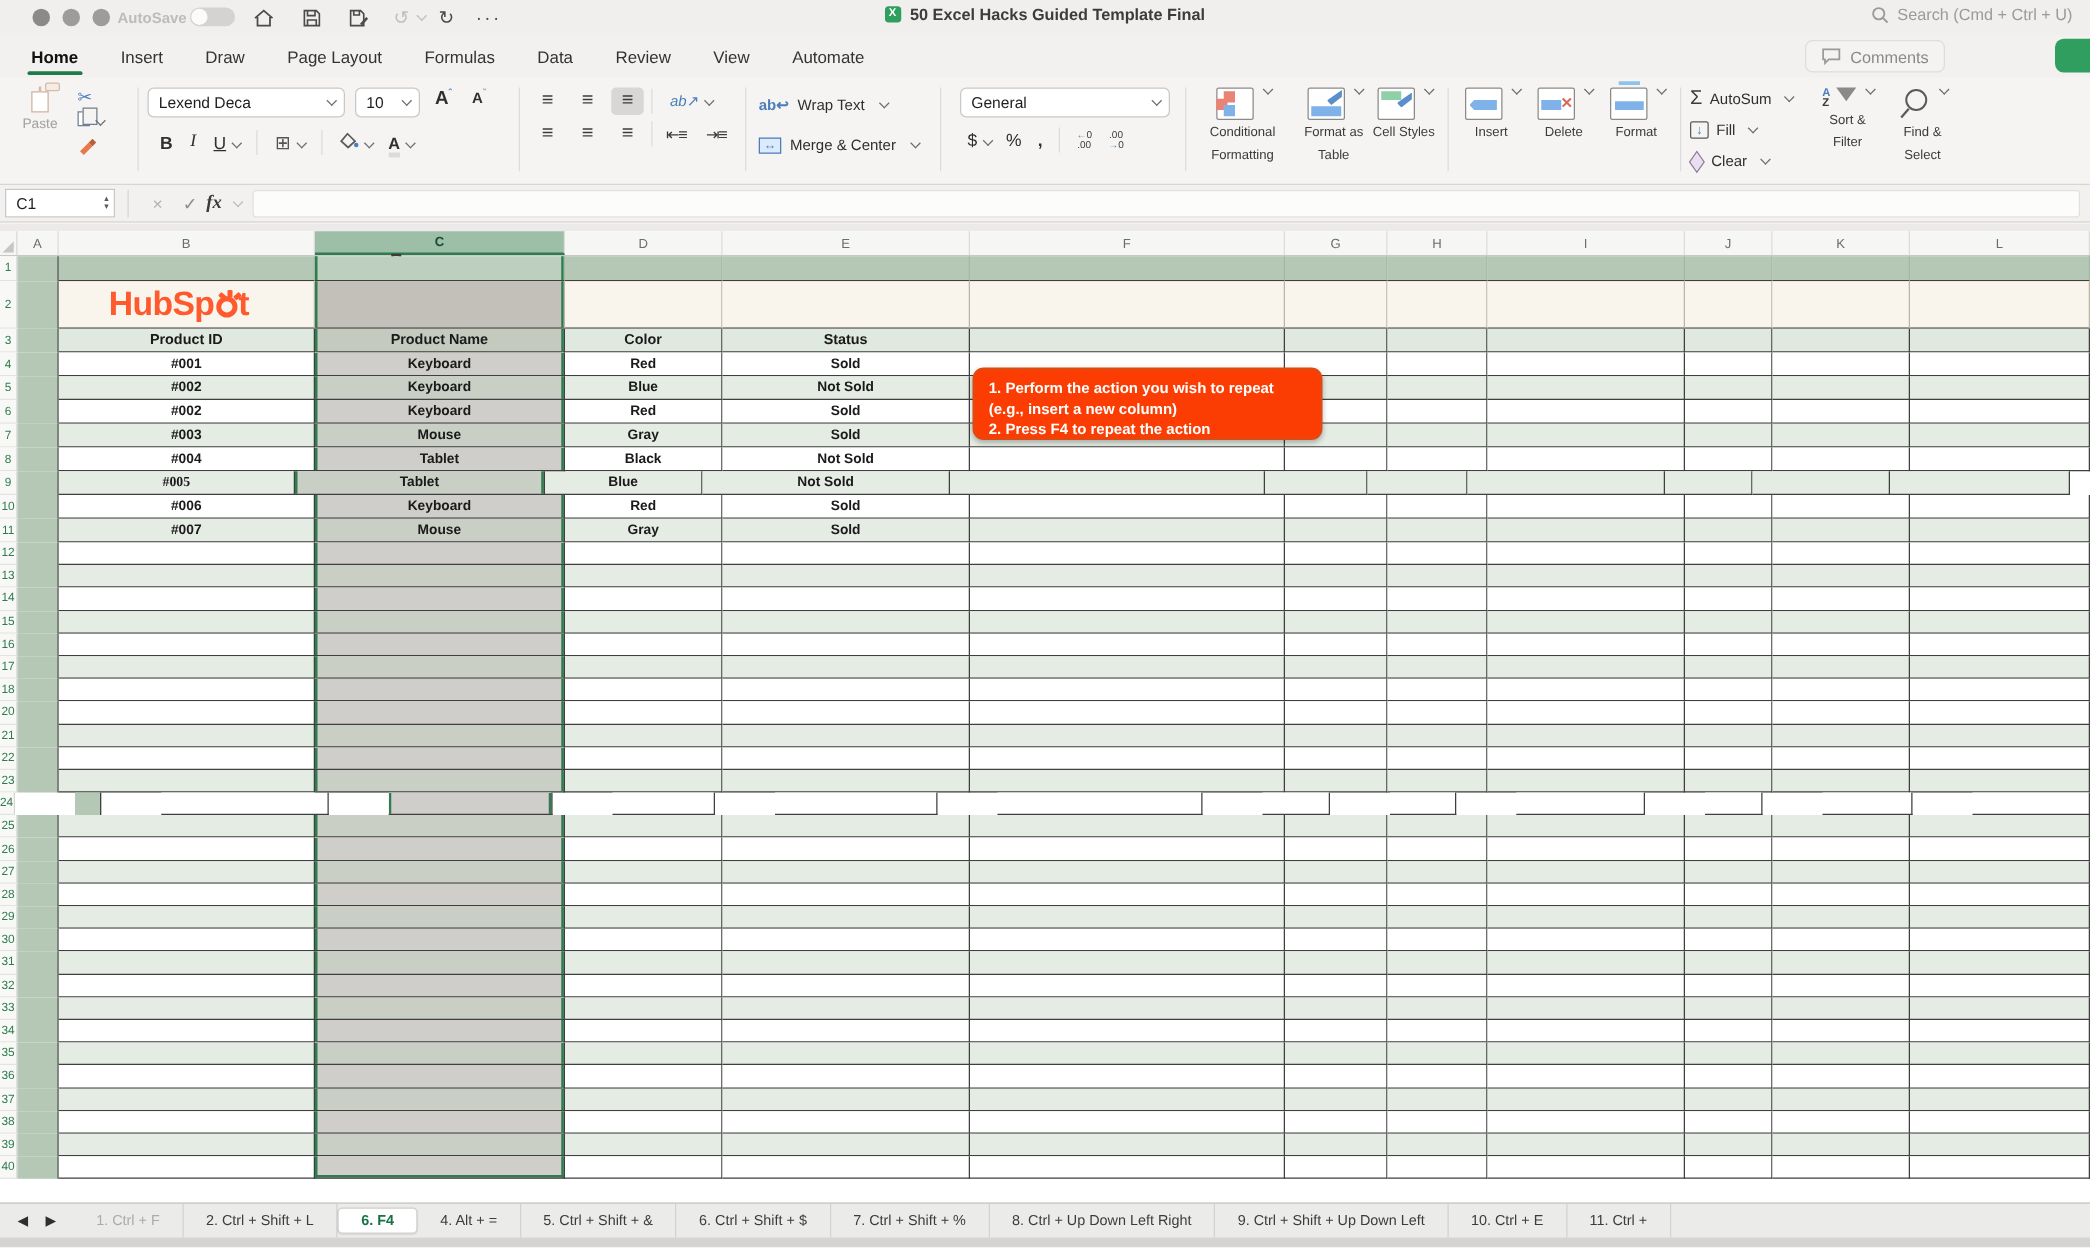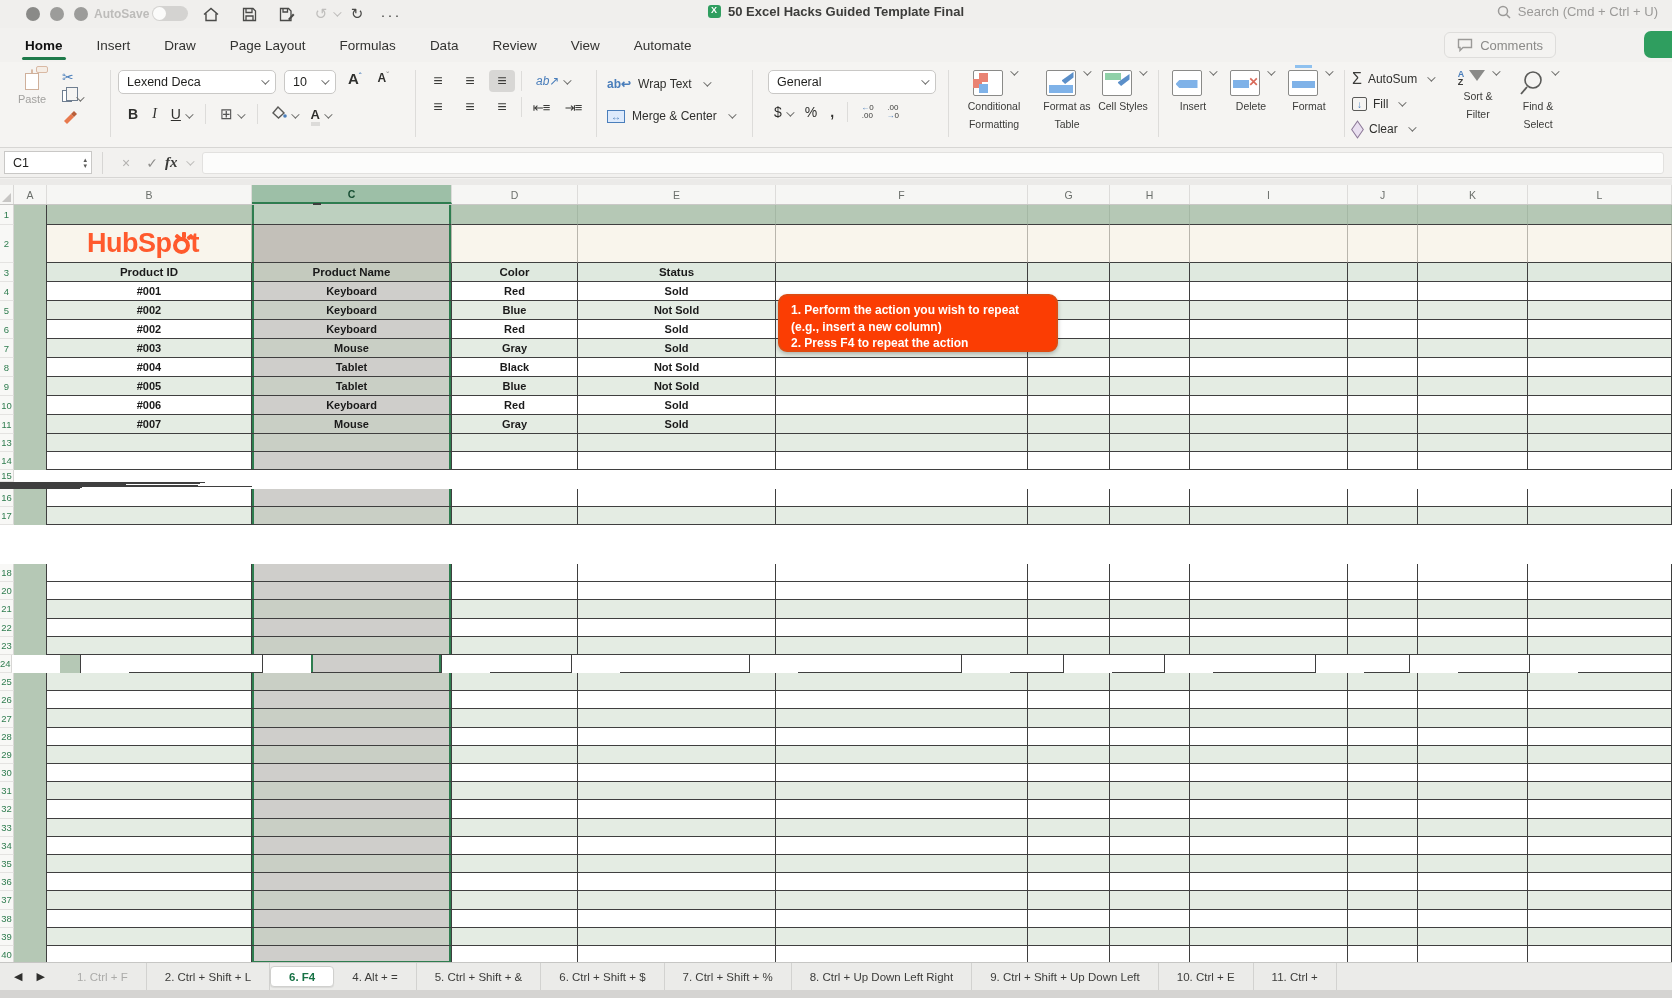--- a/index.html
+++ b/index.html
@@ -580,21 +580,21 @@
           <div class="gcell white" style="width: 82px;"></div>
           <div class="gcell white" style="width: 80px;"></div>
           <div class="gcell white" style="width: 158px;"></div>
           <div class="gcell white" style="width: 70px;"></div>
           <div class="gcell white" style="width: 110px;"></div>
           <div class="gcell white" style="width: 144px;"></div>
         </div>
         <div class="grow" style="height: 19px;">
           <div class="rowhdr" style="width: 14px;">9</div>
           <div class="gcell a-band" style="width: 33px;"></div>
-          <div class="gcell alt td" style="width: 205px;">#005</div>
+          <div class="gcell alt td" style="width: 189px; font-family: Liberation Serif, serif;">#005</div>
           <div class="gcell alt csel td" style="width: 200px;">Tablet</div>
           <div class="gcell alt td" style="width: 126px;">Blue</div>
           <div class="gcell alt td" style="width: 198px;">Not Sold</div>
           <div class="gcell alt" style="width: 252px;"></div>
           <div class="gcell alt" style="width: 82px;"></div>
           <div class="gcell alt" style="width: 80px;"></div>
           <div class="gcell alt" style="width: 158px;"></div>
           <div class="gcell alt" style="width: 70px;"></div>
           <div class="gcell alt" style="width: 110px;"></div>
           <div class="gcell alt" style="width: 144px;"></div>
@@ -623,20 +623,35 @@
           <div class="gcell alt td" style="width: 198px;">Sold</div>
           <div class="gcell alt" style="width: 252px;"></div>
           <div class="gcell alt" style="width: 82px;"></div>
           <div class="gcell alt" style="width: 80px;"></div>
           <div class="gcell alt" style="width: 158px;"></div>
           <div class="gcell alt" style="width: 70px;"></div>
           <div class="gcell alt" style="width: 110px;"></div>
           <div class="gcell alt" style="width: 144px;"></div>
         </div>
         <div class="grow" style="height: 18.2px;">
+          <div class="rowhdr" style="width: 14px;">12</div>
+          <div class="gcell a-band" style="width: 33px;"></div>
+          <div class="gcell white" style="width: 205px;"></div>
+          <div class="gcell white csel" style="width: 200px;"></div>
+          <div class="gcell white" style="width: 126px;"></div>
+          <div class="gcell white" style="width: 198px;"></div>
+          <div class="gcell white" style="width: 252px;"></div>
+          <div class="gcell white" style="width: 82px;"></div>
+          <div class="gcell white" style="width: 80px;"></div>
+          <div class="gcell white" style="width: 158px;"></div>
+          <div class="gcell white" style="width: 70px;"></div>
+          <div class="gcell white" style="width: 110px;"></div>
+          <div class="gcell white" style="width: 144px;"></div>
+        </div>
+        <div class="grow" style="height: 18.2px;">
           <div class="rowhdr" style="width: 14px;">13</div>
           <div class="gcell a-band" style="width: 33px;"></div>
           <div class="gcell alt" style="width: 205px;"></div>
           <div class="gcell alt csel" style="width: 200px;"></div>
           <div class="gcell alt" style="width: 126px;"></div>
           <div class="gcell alt" style="width: 198px;"></div>
           <div class="gcell alt" style="width: 252px;"></div>
           <div class="gcell alt" style="width: 82px;"></div>
           <div class="gcell alt" style="width: 80px;"></div>
           <div class="gcell alt" style="width: 158px;"></div>
@@ -652,21 +667,21 @@
           <div class="gcell white" style="width: 126px;"></div>
           <div class="gcell white" style="width: 198px;"></div>
           <div class="gcell white" style="width: 252px;"></div>
           <div class="gcell white" style="width: 82px;"></div>
           <div class="gcell white" style="width: 80px;"></div>
           <div class="gcell white" style="width: 158px;"></div>
           <div class="gcell white" style="width: 70px;"></div>
           <div class="gcell white" style="width: 110px;"></div>
           <div class="gcell white" style="width: 144px;"></div>
         </div>
-        <div class="grow" style="height: 18.2px; flex-direction: column;">
+        <div class="grow" style="height: 18.2px;">
           <div class="rowhdr" style="width: 14px;">15</div>
           <div class="gcell a-band" style="width: 33px;"></div>
           <div class="gcell alt" style="width: 205px;"></div>
           <div class="gcell alt csel" style="width: 200px;"></div>
           <div class="gcell alt" style="width: 126px;"></div>
           <div class="gcell alt" style="width: 198px;"></div>
           <div class="gcell alt" style="width: 252px;"></div>
           <div class="gcell alt" style="width: 82px;"></div>
           <div class="gcell alt" style="width: 80px;"></div>
           <div class="gcell alt" style="width: 158px;"></div>
@@ -697,21 +712,21 @@
           <div class="gcell alt" style="width: 126px;"></div>
           <div class="gcell alt" style="width: 198px;"></div>
           <div class="gcell alt" style="width: 252px;"></div>
           <div class="gcell alt" style="width: 82px;"></div>
           <div class="gcell alt" style="width: 80px;"></div>
           <div class="gcell alt" style="width: 158px;"></div>
           <div class="gcell alt" style="width: 70px;"></div>
           <div class="gcell alt" style="width: 110px;"></div>
           <div class="gcell alt" style="width: 144px;"></div>
         </div>
-        <div class="grow" style="height: 18.2px; margin-top: 39px;">
+        <div class="grow" style="height: 18.2px;">
           <div class="rowhdr" style="width: 14px;">18</div>
           <div class="gcell a-band" style="width: 33px;"></div>
           <div class="gcell white" style="width: 205px;"></div>
           <div class="gcell white csel" style="width: 200px;"></div>
           <div class="gcell white" style="width: 126px;"></div>
           <div class="gcell white" style="width: 198px;"></div>
           <div class="gcell white" style="width: 252px;"></div>
           <div class="gcell white" style="width: 82px;"></div>
           <div class="gcell white" style="width: 80px;"></div>
           <div class="gcell white" style="width: 158px;"></div>

